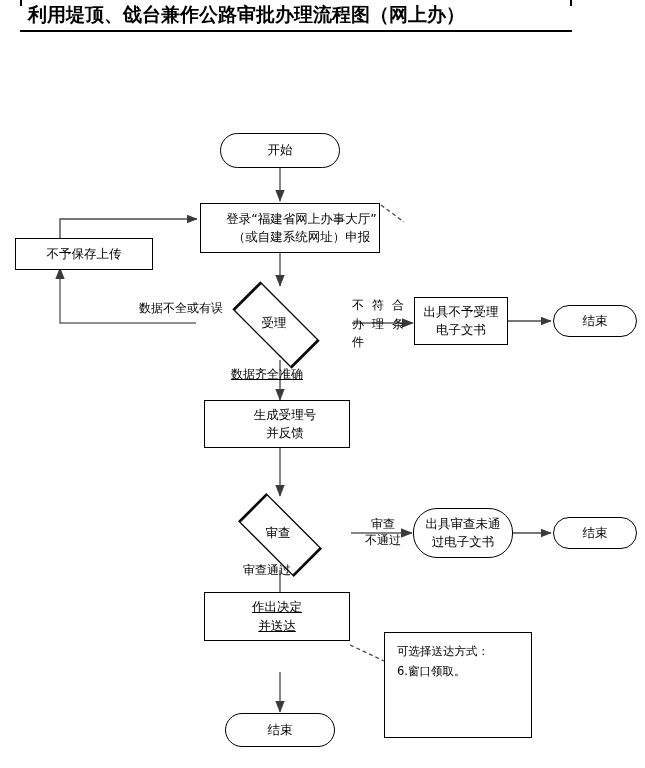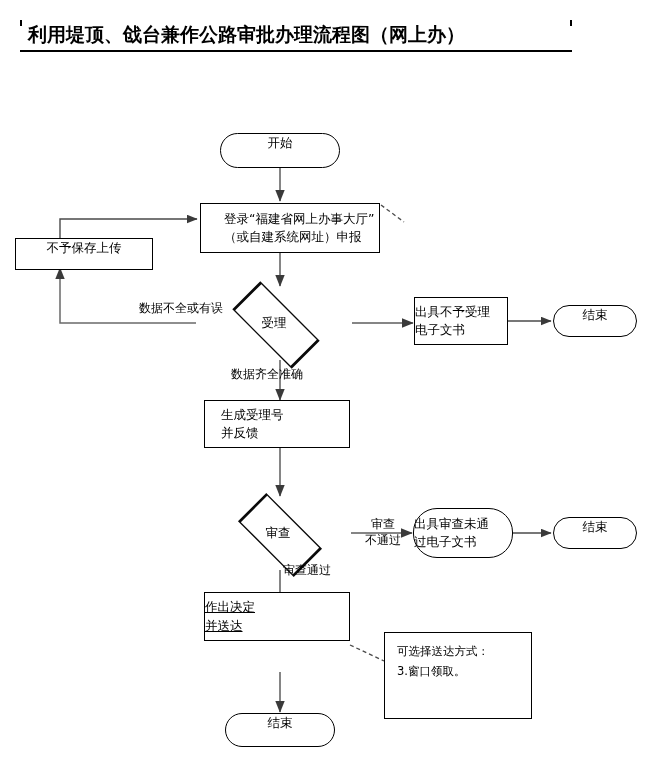--- a/index.html
+++ b/index.html
@@ -19,21 +19,20 @@
   }
 
   
   .title-bar {
     position: absolute;
     left: 0;
     top: 0;
     width: 645px;
     height: 34px;
     box-sizing: border-box;
-    margin-top: 20px;
   }
   .title-text {
     position: absolute;
     left: 28px;
     top: 2px;
     font-family: "DejaVu Serif", "Liberation Serif", serif;
     font-weight: bold;
     font-size: 19px;
     letter-spacing: 0px;
     color: #000000;
@@ -62,21 +61,21 @@
     width: 0;
     height: 6px;
     border-left: 2px solid #000000;
   }
 
   
   .node {
     position: absolute;
     box-sizing: border-box;
     display: flex;
-    align-items: flex-start;
+    align-items: center;
     justify-content: center;
     text-align: center;
     color: #000000;
     font-size: 12.5px;
     line-height: 1.45;
     background: #ffffff;
   }
   .oval {
     border: 1.4px solid #000000;
     border-radius: 999px;
@@ -219,31 +218,36 @@
     <span>不予保存上传</span>
   </div>
 
   <div class="diamond-wrap" style="left:196px; top:286px; width:156px; height:74px;font-family:Liberation Serif, serif;">
     <div class="diamond-shape" style="width:56px; height:56px; margin-left:-28px; margin-top:-28px; transform: rotate(45deg) scale(1.40,0.66);"></div>
     <div class="diamond-label">受理</div>
   </div>
 
   <div class="edge-label" style="left:92px; top:300px;margin-left:47px;">数据不全或有误</div>
 
+  <div class="edge-label justified" style="left:352px; top:296px;">
+    <span>不符合</span><br>
+    <span>办理条</span><br>
+    <span style="text-align-last:left; display:inline-block;">件</span>
+  </div>
 
   <div class="node rect" style="left:414px; top:297px; width:94px; height:48px; flex-direction:column;">
     <span>出具不予受理</span>
     <span>电子文书</span>
   </div>
 
   <div class="node oval" style="left:553px; top:305px; width:84px; height:32px;">
     <span>结束</span>
   </div>
 
-  <div class="edge-label" style="left:231px; top:366px;">数据齐全准确</div>
+  <div class="edge-label" style="left:231px; top:366px;text-decoration:underline;">数据齐全准确</div>
 
   <div class="node rect" style="left:204px; top:400px; width:146px; height:48px; flex-direction:column;padding-left:16px;">
     <span>生成受理号</span>
     <span>并反馈</span>
   </div>
 
   <div class="diamond-wrap" style="left:205px; top:496px; width:146px; height:74px;">
     <div class="diamond-shape" style="width:54px; height:54px; margin-left:-27px; margin-top:-27px; transform: rotate(45deg) scale(1.36,0.69);"></div>
     <div class="diamond-label">审查</div>
   </div>
@@ -255,29 +259,29 @@
 
   <div class="node rect" style="left:413px; top:508px; width:100px; height:50px; flex-direction:column;border-radius:24px;">
     <span>出具审查未通</span>
     <span>过电子文书</span>
   </div>
 
   <div class="node oval" style="left:553px; top:517px; width:84px; height:32px;">
     <span>结束</span>
   </div>
 
-  <div class="edge-label" style="left:243px; top:562px;margin-left:40px;">审查通过</div>
+  <div class="edge-label" style="left:243px; top:562px;">审查通过</div>
 
   <div class="node rect" style="left:204px; top:592px; width:146px; height:49px; flex-direction:column;text-decoration:underline;">
     <span>作出决定</span>
     <span>并送达</span>
   </div>
 
-  <div class="note solid" style="left:384px; top:632px; width:148px; height:87px;">
+  <div class="note solid" style="left:384px; top:632px; width:148px; height:106px;">
     <span class="nline">可选择送达方式：</span>
-    <span class="nline">3.窗口领取。</span>
+    <span class="nline">6.窗口领取。</span>
   </div>
 
   <div class="node oval" style="left:225px; top:713px; width:110px; height:34px;">
     <span>结束</span>
   </div>
 
 </div>
 
 </body></html>

